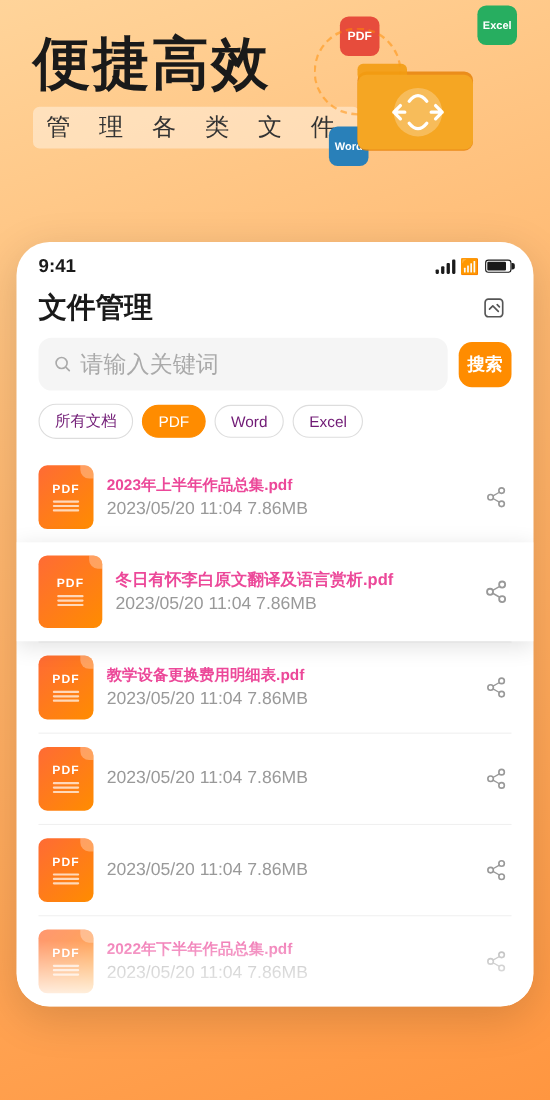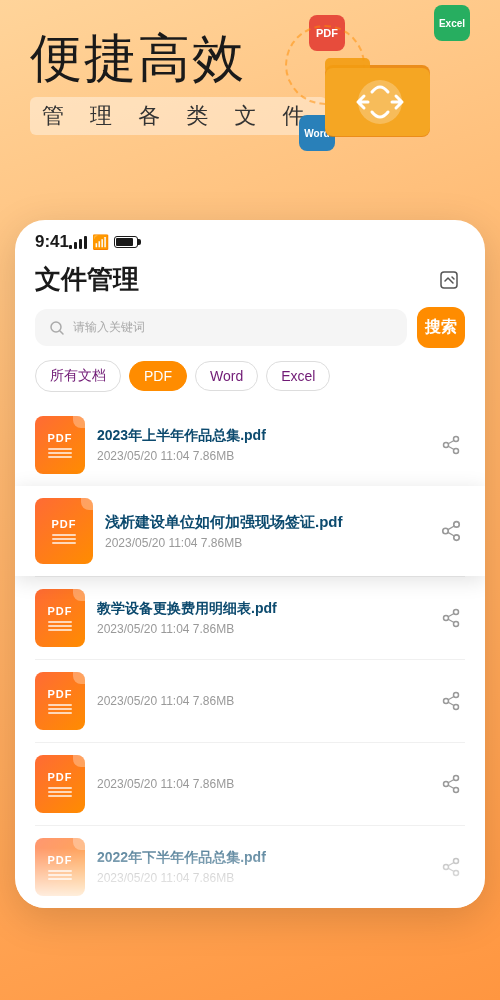--- a/index.html
+++ b/index.html
@@ -15,21 +15,21 @@
 
     
     .hero {
       padding: 30px 30px 20px 30px;
       position: relative;
       height: 220px;
     }
 
     .hero-title {
       font-size: 52px;
-      font-weight: 400;
+      font-weight: 700;
       color: #1a1a1a;
       letter-spacing: 2px;
       line-height: 1.1;
     }
 
     .hero-subtitle {
       font-size: 22px;
       color: #333;
       letter-spacing: 10px;
       margin-top: 10px;
@@ -87,20 +87,21 @@
       margin: 0 15px;
       padding: 0;
       overflow: hidden;
       box-shadow: 0 10px 40px rgba(0,0,0,0.15);
       position: relative;
     }
 
     
     .status-bar {
       display: flex;
+      justify-content: space-between;
       align-items: center;
       padding: 12px 20px 5px 20px;
     }
 
     .status-time {
       font-size: 17px;
       font-weight: 600;
       color: #1a1a1a;
     }
 
@@ -193,21 +194,21 @@
       flex: 1;
       background: #f5f5f5;
       border-radius: 12px;
       display: flex;
       align-items: center;
       padding: 10px 14px;
       gap: 8px;
     }
 
     .search-placeholder {
-      font-size: 12px;
+      font-size: 21px;
       color: #aaa;
     }
 
     .search-btn {
       background: #ff8c00;
       color: white;
       border: none;
       border-radius: 12px;
       padding: 10px 8px;
       font-size: 16px;
@@ -310,29 +311,29 @@
     }
 
     .file-info {
       flex: 1;
       min-width: 0;
     }
 
     .file-name {
       font-size: 14px;
       font-weight: 600;
-      color: #0c4a6e;
+      color: #ec4899;
       white-space: nowrap;
       overflow: hidden;
       text-overflow: ellipsis;
       margin-bottom: 4px;
     }
 
     .file-meta {
-      font-size: 12px;
+      font-size: 16px;
       color: #999;
     }
 
     .share-icon {
       width: 28px;
       height: 28px;
       flex-shrink: 0;
       display: flex;
       align-items: center;
       justify-content: center;
@@ -486,21 +487,21 @@
     <div class="file-item highlighted">
       <div class="pdf-icon" style="width:58px;height:66px;">
         <div class="pdf-label">PDF</div>
         <div class="pdf-page-lines">
           <div class="pdf-page-line"></div>
           <div class="pdf-page-line"></div>
           <div class="pdf-page-line"></div>
         </div>
       </div>
       <div class="file-info">
-        <div class="file-name">浅析建设单位如何加强现场签证.pdf</div>
+        <div class="file-name">冬日有怀李白原文翻译及语言赏析.pdf</div>
         <div class="file-meta">2023/05/20  11:04  7.86MB</div>
       </div>
       <div class="share-icon">
         <svg width="22" height="22" viewBox="0 0 20 20" fill="none">
           <circle cx="15" cy="4" r="2.5" stroke="#999" stroke-width="1.5"></circle>
           <circle cx="15" cy="16" r="2.5" stroke="#999" stroke-width="1.5"></circle>
           <circle cx="5" cy="10" r="2.5" stroke="#999" stroke-width="1.5"></circle>
           <line x1="7.2" y1="8.8" x2="13" y2="5.5" stroke="#999" stroke-width="1.2"></line>
           <line x1="7.2" y1="11.2" x2="13" y2="14.5" stroke="#999" stroke-width="1.2"></line>
         </svg>

